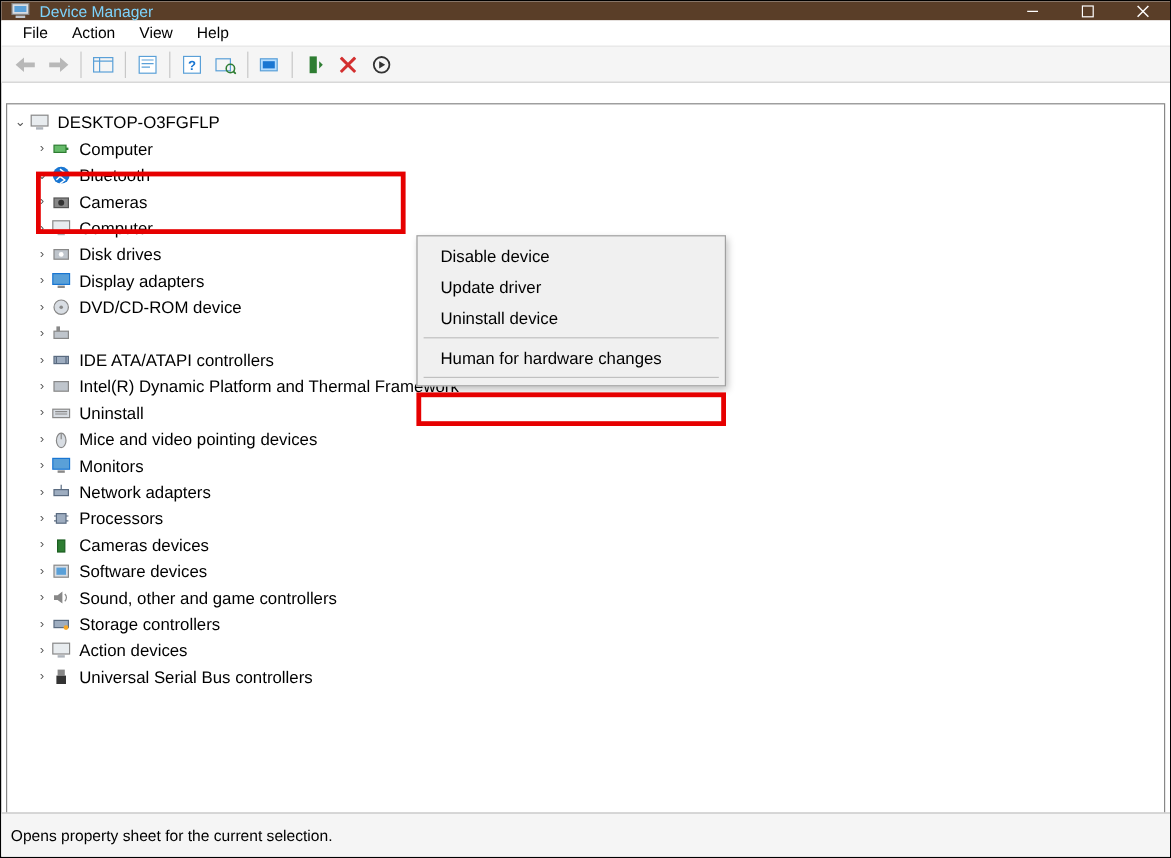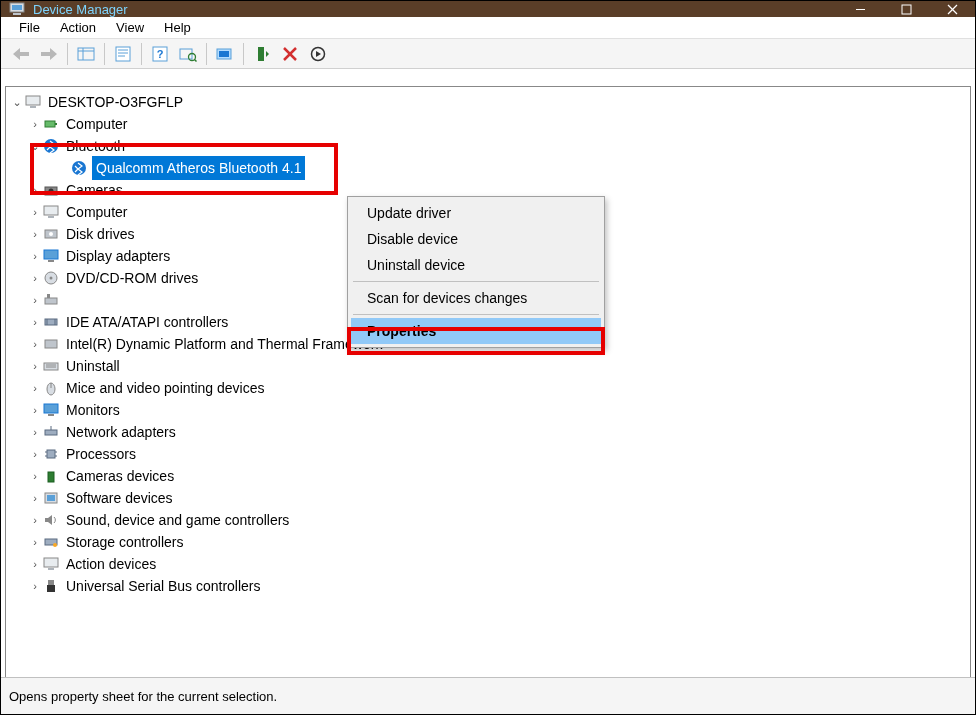--- a/index.html
+++ b/index.html
@@ -185,30 +185,20 @@
       <span class="expander">⌄</span>
       <span class="node-icon">
           <svg width="16" height="16">
             <circle cx="8" cy="8" r="7" fill="#1976d2"></circle>
             <path d="M7 3 L11 6 L7 9 L11 12 L7 15 M7 9 L4 6 M7 9 L4 12" stroke="#fff" stroke-width="1.2" fill="none"></path>
           </svg>
         </span>
       <span class="node-label">Bluetooth</span>
     </div>
 
-    <div class="node indent-2 selected">
-      <span class="expander"></span>
-      <span class="node-icon">
-          <svg width="16" height="16">
-            <circle cx="8" cy="8" r="7" fill="#1976d2"></circle>
-            <path d="M7 3 L11 6 L7 9 L11 12 L7 15 M7 9 L4 6 M7 9 L4 12" stroke="#fff" stroke-width="1.2" fill="none"></path>
-          </svg>
-        </span>
-      <span class="node-label">Qualcomm Atheros Bluetooth 4.1</span>
-    </div>
 
     <div class="node indent-1">
       <span class="expander">›</span>
       <span class="node-icon">
           <svg width="16" height="16">
             <rect x="2" y="5" width="12" height="8" fill="#888" stroke="#555"></rect>
             <circle cx="8" cy="9" r="2.5" fill="#333"></circle>
           </svg>
         </span>
       <span class="node-label">Cameras</span>
@@ -248,21 +238,21 @@
     </div>
 
     <div class="node indent-1">
       <span class="expander">›</span>
       <span class="node-icon">
           <svg width="16" height="16">
             <circle cx="8" cy="8" r="6" fill="#d8dde3" stroke="#888"></circle>
             <circle cx="8" cy="8" r="1.5" fill="#888"></circle>
           </svg>
         </span>
-      <span class="node-label">DVD/CD-ROM drives</span>
+      <span class="node-label">DVD/CD-ROM device</span>
     </div>
 
     <div class="node indent-1">
       <span class="expander">›</span>
       <span class="node-icon">
           <svg width="16" height="16">
             <rect x="2" y="6" width="12" height="6" fill="#bfc5cc" stroke="#888"></rect>
             <rect x="4" y="2" width="3" height="4" fill="#888"></rect>
           </svg>
         </span>
@@ -371,21 +361,21 @@
     </div>
 
     <div class="node indent-1">
       <span class="expander">›</span>
       <span class="node-icon">
           <svg width="16" height="16">
             <polygon points="2,6 5,6 9,3 9,13 5,10 2,10" fill="#888"></polygon>
             <path d="M11 5 A4 4 0 0 1 11 11" fill="none" stroke="#888"></path>
           </svg>
         </span>
-      <span class="node-label">Sound, device and game controllers</span>
+      <span class="node-label">Sound, other and game controllers</span>
     </div>
 
     <div class="node indent-1">
       <span class="expander">›</span>
       <span class="node-icon">
           <svg width="16" height="16">
             <rect x="2" y="5" width="12" height="6" fill="#9eadc0" stroke="#5a6b80"></rect>
             <circle cx="12" cy="11" r="2" fill="#f9a825"></circle>
           </svg>
         </span>
@@ -413,26 +403,25 @@
         </span>
       <span class="node-label">Universal Serial Bus controllers</span>
     </div>
 
   </div>
 
   <div class="highlight-box" style="left:24px; top:56px; width:308px; height:52px;"></div>
 </div>
 
 <div class="context-menu" style="left:346px; top:195px;">
+  <div class="cm-item">Disable device</div>
   <div class="cm-item">Update driver</div>
-  <div class="cm-item">Disable device</div>
   <div class="cm-item">Uninstall device</div>
   <div class="cm-sep"></div>
-  <div class="cm-item">Scan for devices changes</div>
+  <div class="cm-item">Human for hardware changes</div>
   <div class="cm-sep"></div>
-  <div class="cm-item cm-highlighted">Properties</div>
 </div>
 
 <div class="highlight-box" style="left:346px; top:326px; width:258px; height:28px;"></div>
 
 <div class="statusbar">
   <span>Opens property sheet for the current selection.</span>
 </div>
 
 </body></html>

